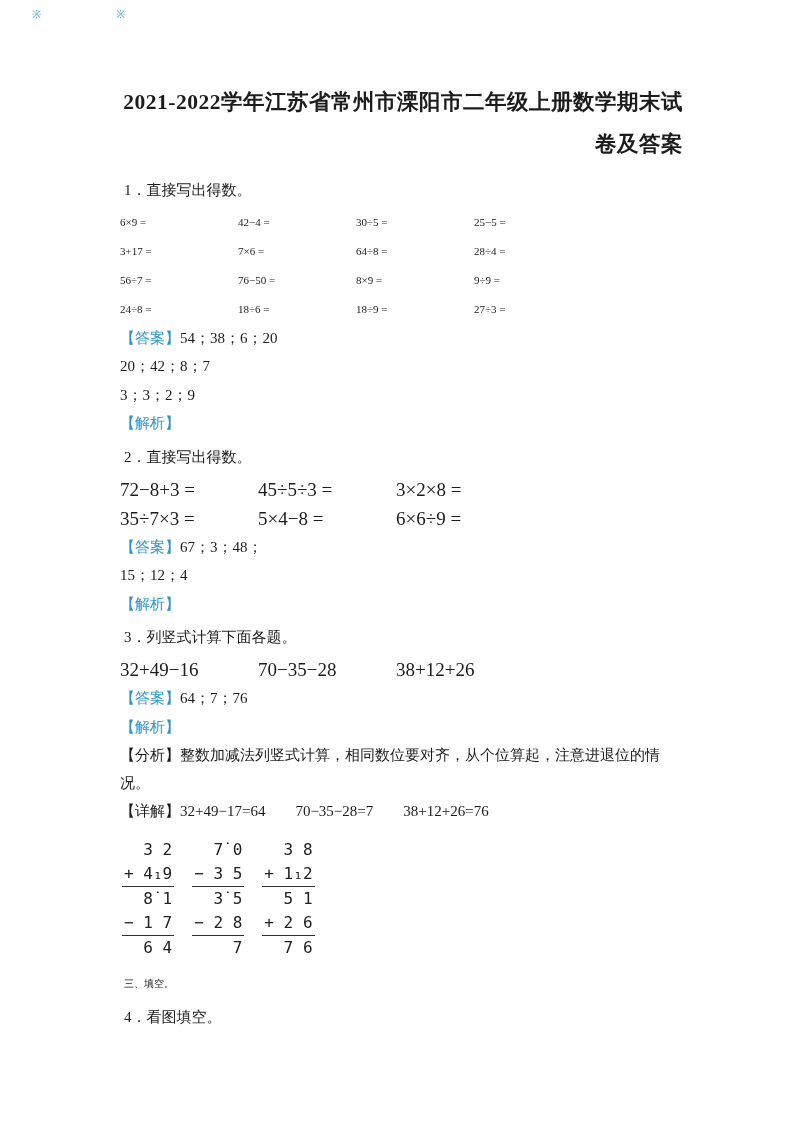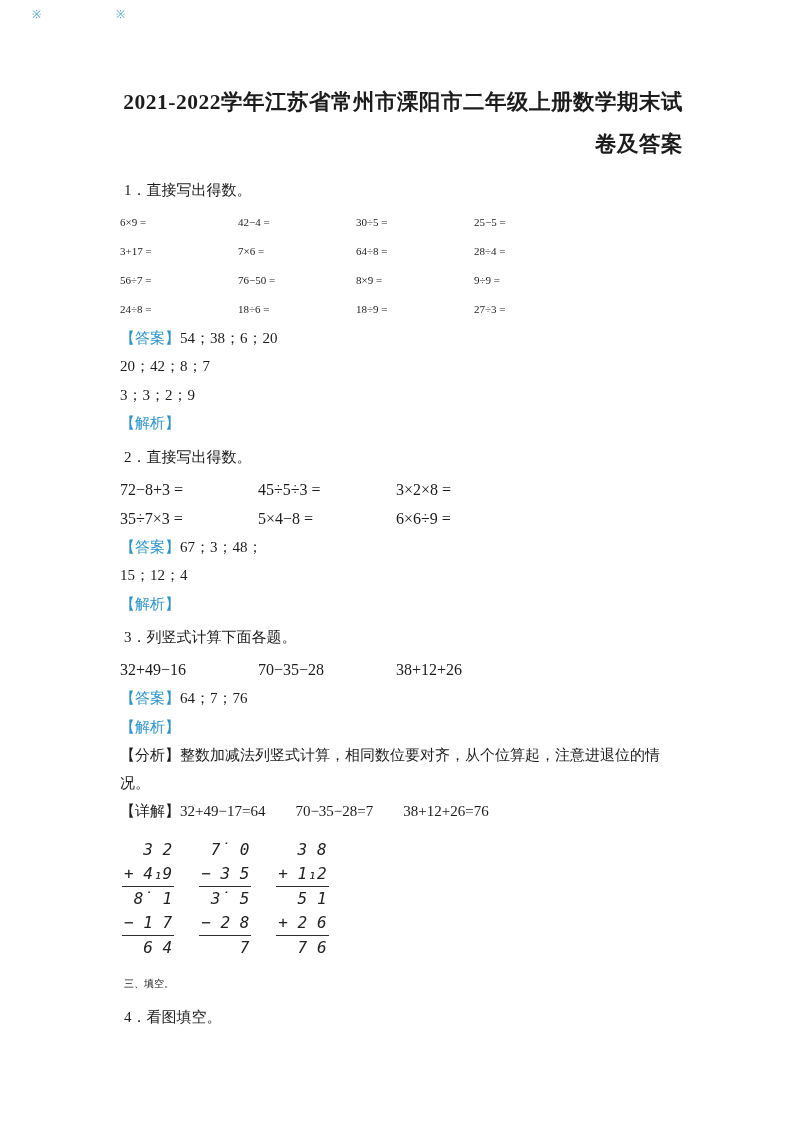--- a/index.html
+++ b/index.html
@@ -36,27 +36,27 @@
   .grid4 {
     display: grid;
     grid-template-columns: repeat(4, 118px);
     font-size: 11px;
     line-height: 29px;
     margin-top: 2px;
   }
   .grid3 {
     display: grid;
     grid-template-columns: repeat(3, 138px);
-    font-size: 16px;
+    font-size: 19px;
     line-height: 29px;
     margin-top: 2px;
   }
   .cell { white-space: nowrap; }
   .blue { color: var(--accent, #2e94c8); }
-  .calcs { display: flex; gap: 25px; margin: 12px 0 10px 2px; font-style: italic; }
+  .calcs { display: flex; gap: 18px; margin: 12px 0 10px 2px; }
   .calc {
     font-family: "DejaVu Sans Mono", monospace;
     font-size: 16px;
     color: #222;
   }
   .cline {
     text-align: right;
     line-height: 23px;
     padding: 0 2px 1px 2px;
     white-space: pre;

